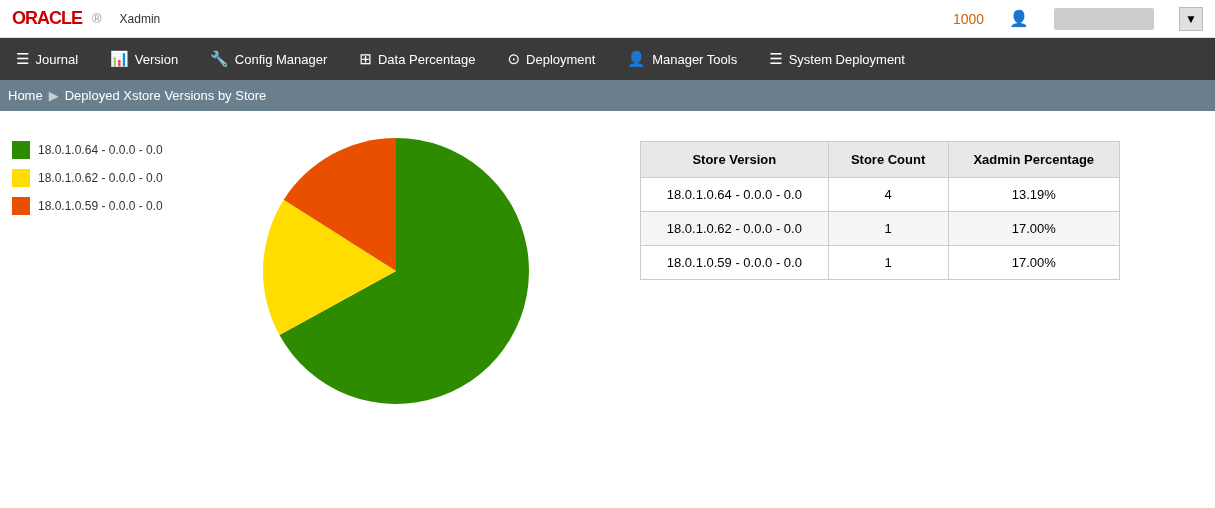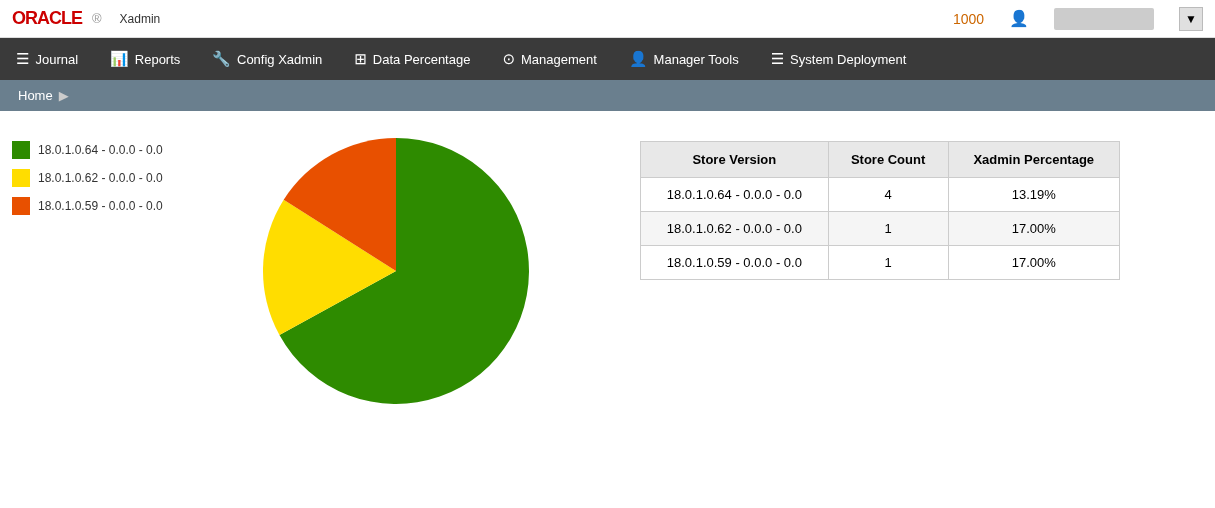--- a/index.html
+++ b/index.html
@@ -39,21 +39,21 @@
       color: #fff;
       cursor: pointer;
       font-size: 13px;
       white-space: nowrap;
     }
     .nav-item .nav-icon { font-size: 15px; }
 
     
     #breadcrumb {
       background: #6a7f8e;
-      padding: 8px 18px;
+      padding: 8px 8px;
       display: flex;
       align-items: center;
       gap: 6px;
       color: #fff;
       font-size: 13px;
     }
     .breadcrumb-sep { color: #ccc; }
 
     
     #main { padding: 20px 12px; display: flex; gap: 64px; }
@@ -96,47 +96,48 @@
   </div>
 </div>
 
 <div id="nav">
   <div class="nav-item">
     <span class="nav-icon">☰</span>
     <span>Journal</span>
   </div>
   <div class="nav-item">
     <span class="nav-icon">📊</span>
-    <span>Reports</span>
+    <span>Version</span>
   </div>
   <div class="nav-item">
     <span class="nav-icon">🔧</span>
-    <span>Config Xadmin</span>
+    <span>Config Manager</span>
   </div>
   <div class="nav-item">
     <span class="nav-icon">⊞</span>
     <span>Data Percentage</span>
   </div>
   <div class="nav-item">
     <span class="nav-icon">⊙</span>
-    <span>Management</span>
+    <span>Deployment</span>
   </div>
   <div class="nav-item">
     <span class="nav-icon">👤</span>
     <span>Manager Tools</span>
   </div>
   <div class="nav-item">
     <span class="nav-icon">☰</span>
     <span>System Deployment</span>
   </div>
 </div>
 
 <div id="breadcrumb">
   <span>Home</span>
   <span class="breadcrumb-sep">▶</span>
+  <span>Deployed Xstore Versions by Store</span>
 </div>
 
 <div id="main">
 
   <div id="legend">
     <div class="legend-item">
       <div class="legend-color" style="background:#2e8b00;"></div>
       <span class="legend-label">18.0.1.0.64 - 0.0.0 - 0.0</span>
     </div>
     <div class="legend-item">

